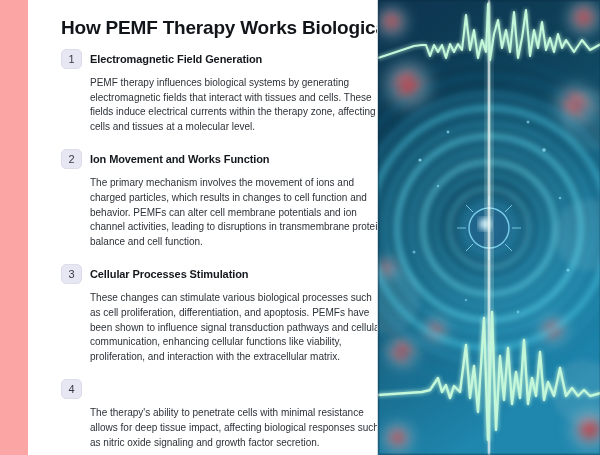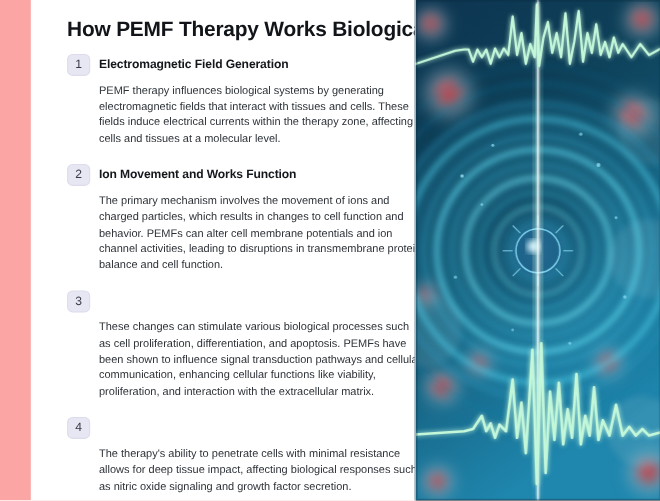--- a/index.html
+++ b/index.html
@@ -103,20 +103,21 @@
       <div class="sec-head">
         <div class="badge">2</div>
         <div class="sec-title">Ion Movement and Works Function</div>
       </div>
       <div class="sec-body">The primary mechanism involves the movement of ions and charged particles, which results in changes to cell function and behavior. PEMFs can alter cell membrane potentials and ion channel activities, leading to disruptions in transmembrane protein balance and cell function.</div>
     </div>
 
     <div class="section s3">
       <div class="sec-head">
         <div class="badge">3</div>
+        <div class="sec-title">Cellular Processes Stimulation</div>
       </div>
       <div class="sec-body">These changes can stimulate various biological processes such as cell proliferation, differentiation, and apoptosis. PEMFs have been shown to influence signal transduction pathways and cellular communication, enhancing cellular functions like viability, proliferation, and interaction with the extracellular matrix.</div>
     </div>
 
     <div class="section s4">
       <div class="sec-head">
         <div class="badge">4</div>
       </div>
       <div class="sec-body">The therapy's ability to penetrate cells with minimal resistance allows for deep tissue impact, affecting biological responses such as nitric oxide signaling and growth factor secretion.</div>
     </div>

